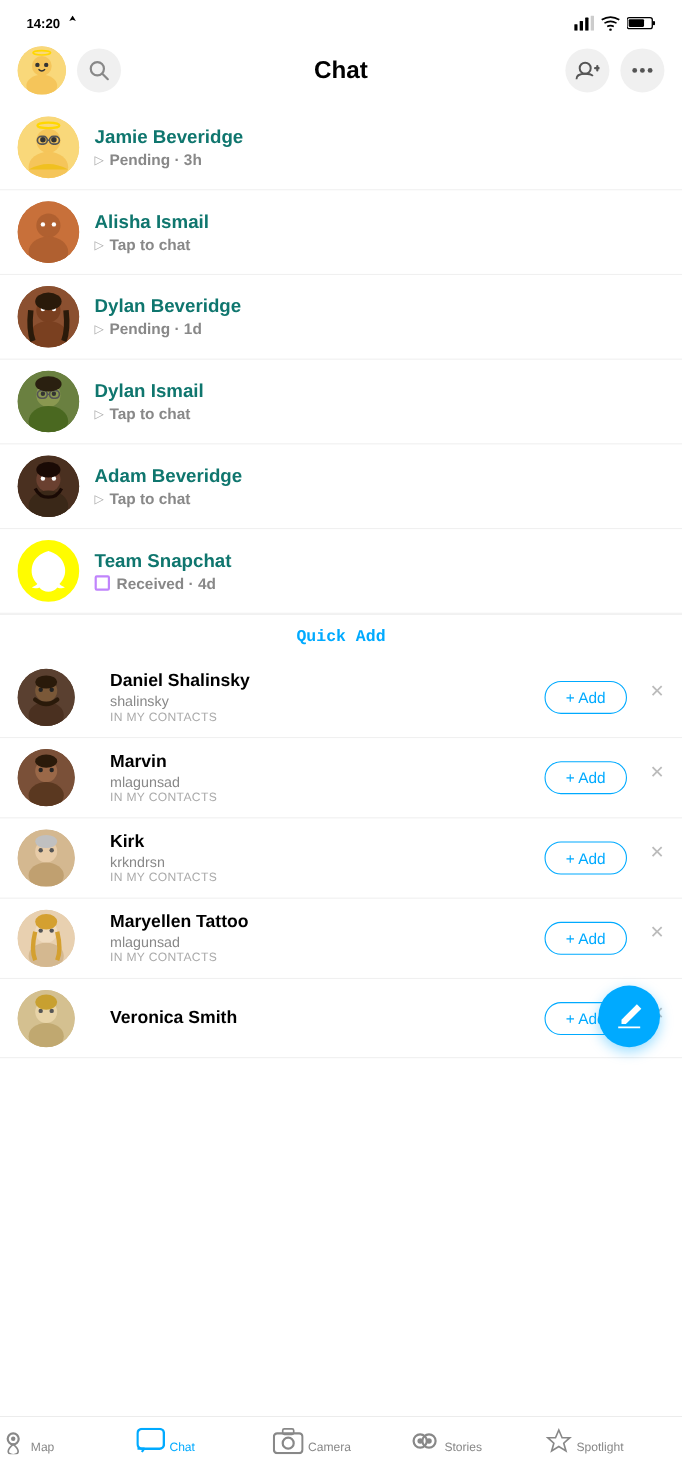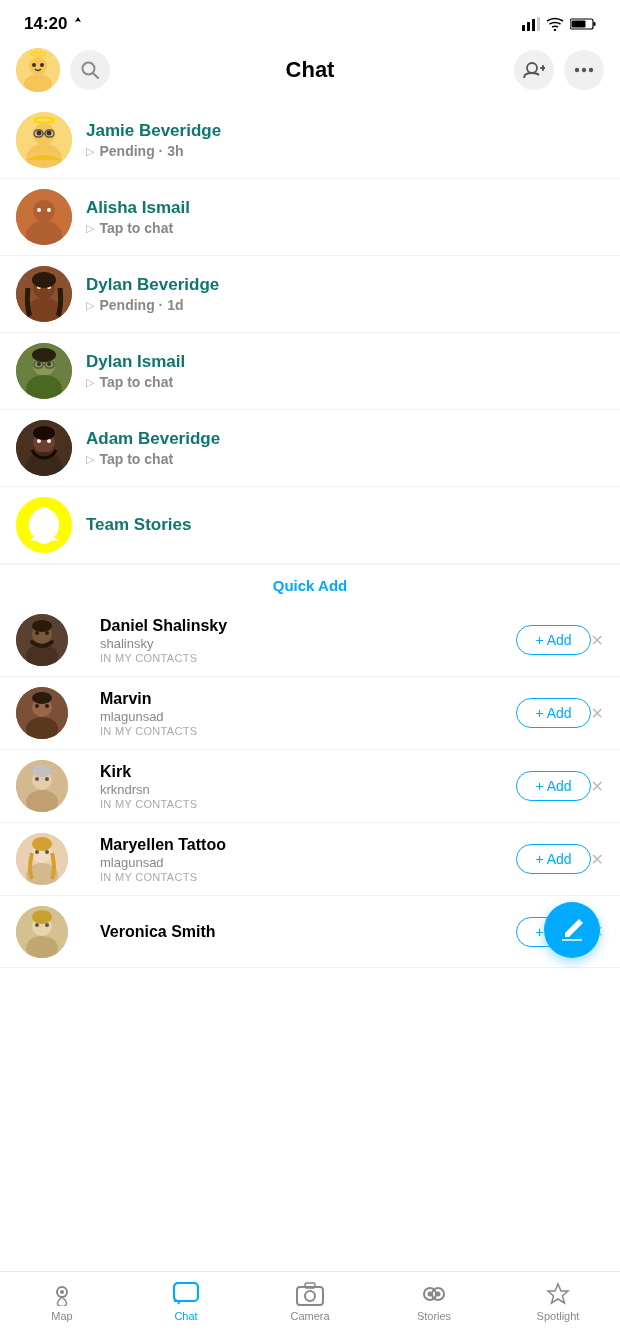--- a/index.html
+++ b/index.html
@@ -15,21 +15,21 @@
 
     
     .status-bar {
       display: flex;
       justify-content: space-between;
       align-items: center;
       padding: 14px 24px 8px;
       background: #fff;
     }
     .status-time {
-      font-size: 17px;
+      font-size: 12px;
       font-weight: 600;
       display: flex;
       align-items: center;
       gap: 5px;
     }
     .status-icons {
       display: flex;
       align-items: center;
       gap: 6px;
     }
@@ -156,20 +156,21 @@
     }
 
     
     .quick-add-header {
       text-align: center;
       padding: 12px 0 10px;
       font-size: 15px;
       font-weight: 600;
       color: #00AAFF;
       border-top: 1px solid #f0f0f0;
+      font-family: Liberation Mono, monospace;
     }
 
     
     .quick-add-item {
       display: flex;
       align-items: center;
       padding: 10px 16px;
       border-bottom: 1px solid #f0f0f0;
       cursor: pointer;
     }
@@ -200,22 +201,22 @@
       margin-top: 1px;
     }
     .qa-tag {
       font-size: 11px;
       color: #aaa;
       margin-top: 1px;
       letter-spacing: 0.3px;
     }
     .qa-actions {
       display: flex;
-      align-items: center;
-      gap: 0;
+      align-items: flex-start;
+      gap: 21px;
     }
     .add-btn {
       border: 1.5px solid #00AAFF;
       border-radius: 20px;
       padding: 6px 18px;
       color: #00AAFF;
       font-size: 14px;
       font-weight: 500;
       background: #fff;
       cursor: pointer;
@@ -252,22 +253,22 @@
       width: 620px;
       background: #fff;
       border-top: 1px solid #e8e8e8;
       display: flex;
       align-items: center;
       justify-content: space-around;
       padding: 10px 0 20px;
     }
     .nav-item {
       display: flex;
-      flex-direction: column;
-      align-items: center;
+      flex-direction: row;
+      align-items: flex-end;
       gap: 4px;
       cursor: pointer;
       flex: 1;
     }
     .nav-label {
       font-size: 11px;
       color: #888;
     }
     .nav-label.active {
       color: #00AAFF;
@@ -490,21 +491,25 @@
       </div>
     </div>
 
     <div class="chat-item">
       <div class="chat-avatar yellow-bg">
         <svg width="46" height="46" viewBox="0 0 46 46">
           <path d="M23 5 C23 5 10 8 8 20 C7 26 9 31 13 35 C13 35 11 37 8 38 C10 39 14 39 15 38 C15 38 16 41 23 42 C30 41 31 38 31 38 C32 39 36 39 38 38 C35 37 33 35 33 35 C37 31 39 26 38 20 C36 8 23 5 23 5Z" fill="#fff"></path>
         </svg>
       </div>
       <div class="chat-info">
-        <div class="chat-name">Team Stories</div>
+        <div class="chat-name">Team Snapchat</div>
+        <div class="chat-status-received">
+          <div class="received-box"></div>
+          <span class="chat-status-text">Received · 4d</span>
+        </div>
       </div>
     </div>
   </div>
 
   <div class="quick-add-header">Quick Add</div>
 
   <div class="quick-add-list">
 
     <div class="quick-add-item">
       <div class="qa-avatar bitmoji-qa1">

